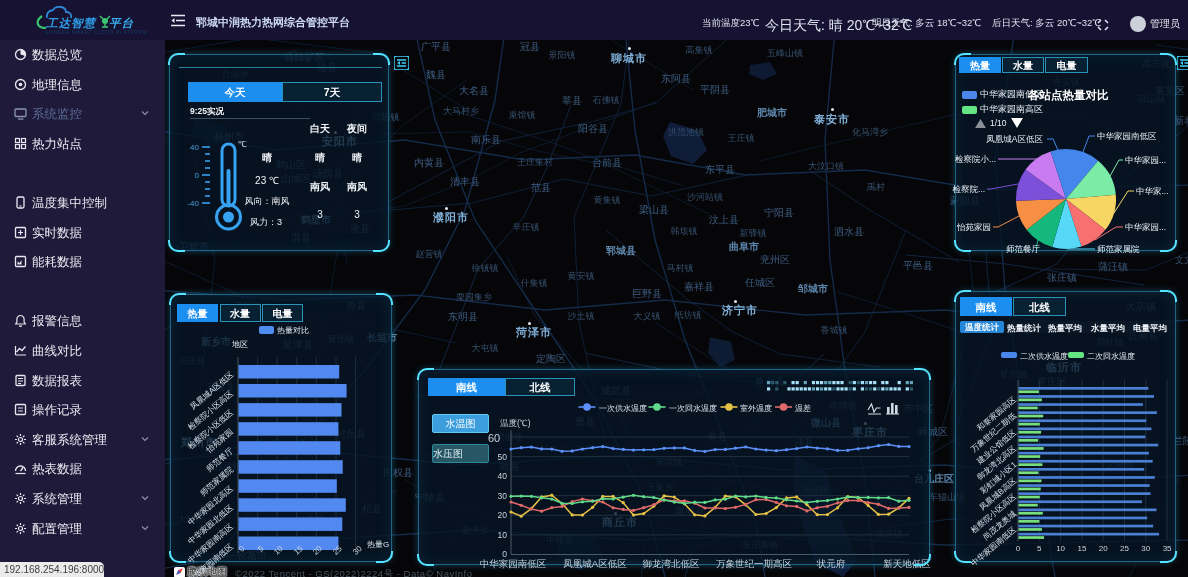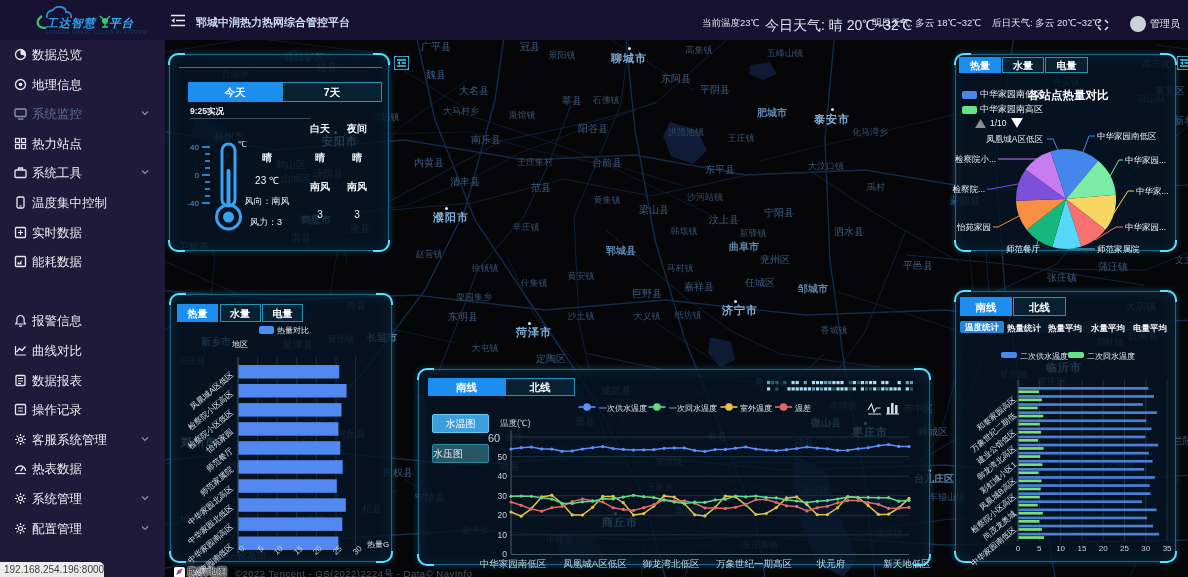--- a/index.html
+++ b/index.html
@@ -906,30 +906,20 @@
       </div>
       <div class="mi" style="top:95.8px">
         <svg class="ic" viewBox="0 0 13 13">
           <rect x="1.5" y="1.5" width="4" height="4" fill="none" stroke="#e8e8f0" stroke-width="1.2"></rect>
           <rect x="7.5" y="1.5" width="4" height="4" fill="none" stroke="#e8e8f0" stroke-width="1.2"></rect>
           <rect x="1.5" y="7.5" width="4" height="4" fill="none" stroke="#e8e8f0" stroke-width="1.2"></rect>
           <rect x="7.5" y="7.5" width="4" height="4" fill="none" stroke="#e8e8f0" stroke-width="1.2"></rect>
         </svg>
         <span class="tx">热力站点</span>
       </div>
-      <div class="mi" style="top:125.4px">
-        <svg class="ic" viewBox="0 0 13 13">
-          <rect x="1" y="4" width="11" height="7.5" rx="1" fill="none" stroke="#e8e8f0" stroke-width="1.3"></rect>
-          <path d="M4.5 4 V2 h4 v2" stroke="#e8e8f0" stroke-width="1.3" fill="none"></path>
-        </svg>
-        <span class="tx">系统工具</span>
-        <svg class="ch" viewBox="0 0 8 8">
-          <path d="M1 2.5 L4 5.5 L7 2.5" stroke="#8a90a8" stroke-width="1.2" fill="none"></path>
-        </svg>
-      </div>
       <div class="mi" style="top:155.0px">
         <svg class="ic" viewBox="0 0 13 13">
           <rect x="3" y="1" width="7" height="11" rx="1.5" fill="none" stroke="#e8e8f0" stroke-width="1.3"></rect>
           <path d="M5.5 10 h2" stroke="#e8e8f0" stroke-width="1.2"></path>
         </svg>
         <span class="tx">温度集中控制</span>
       </div>
       <div class="mi" style="top:184.6px">
         <svg class="ic" viewBox="0 0 13 13">
           <rect x="1.5" y="1.5" width="10" height="10" rx="1" fill="none" stroke="#e8e8f0" stroke-width="1.3"></rect>

